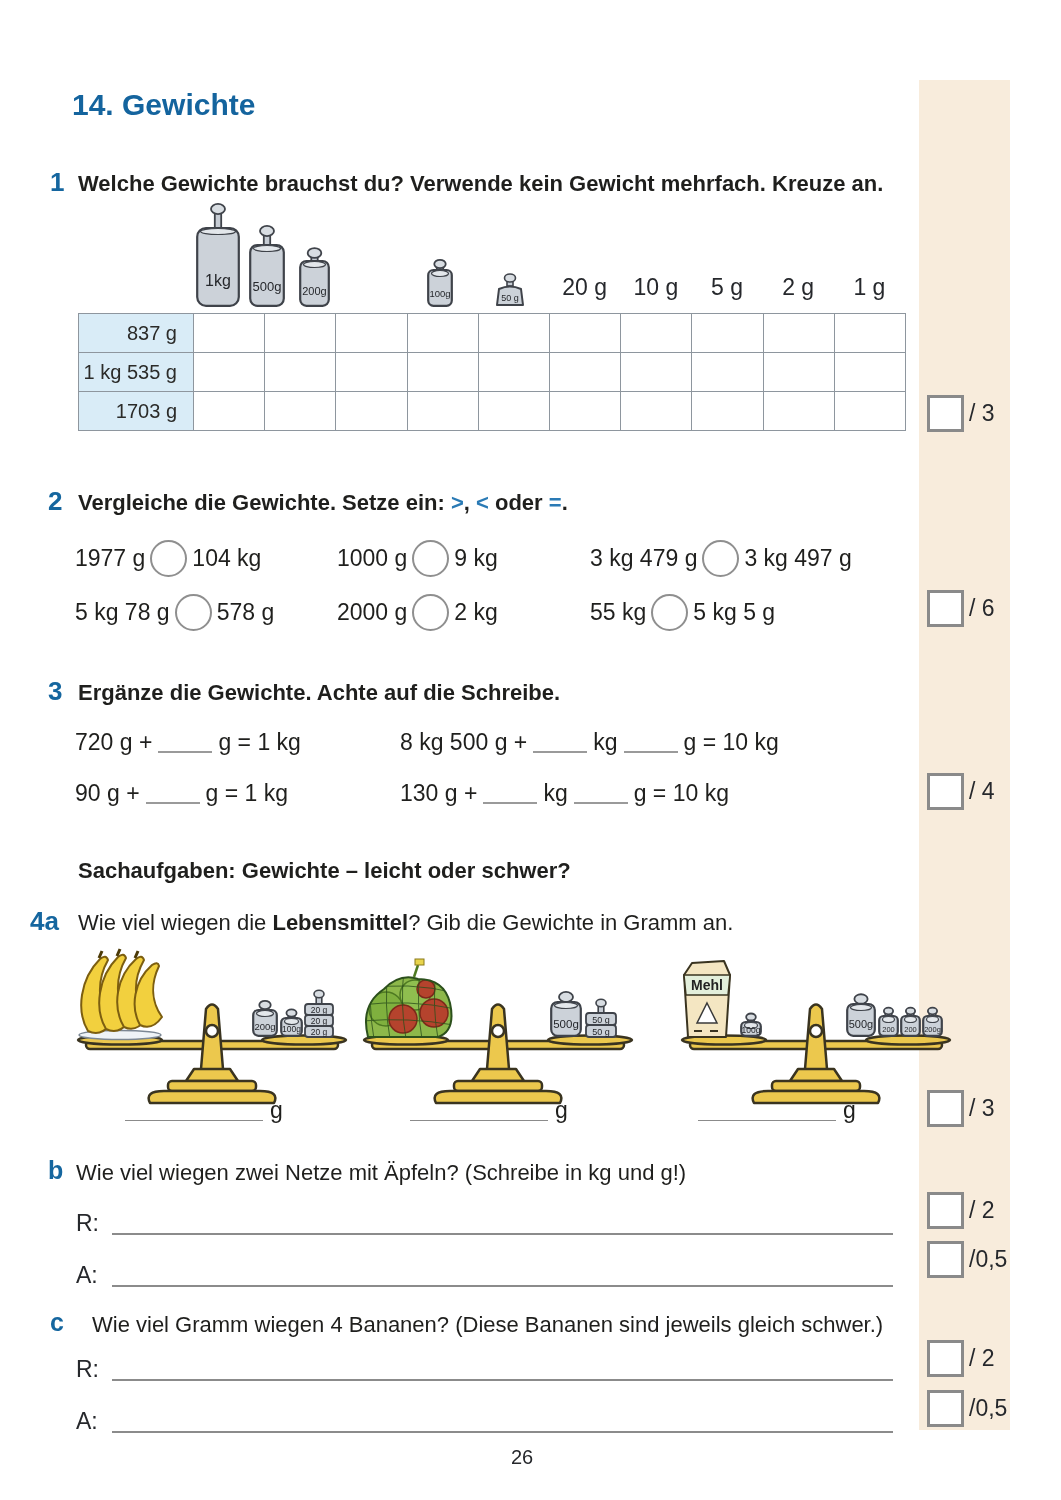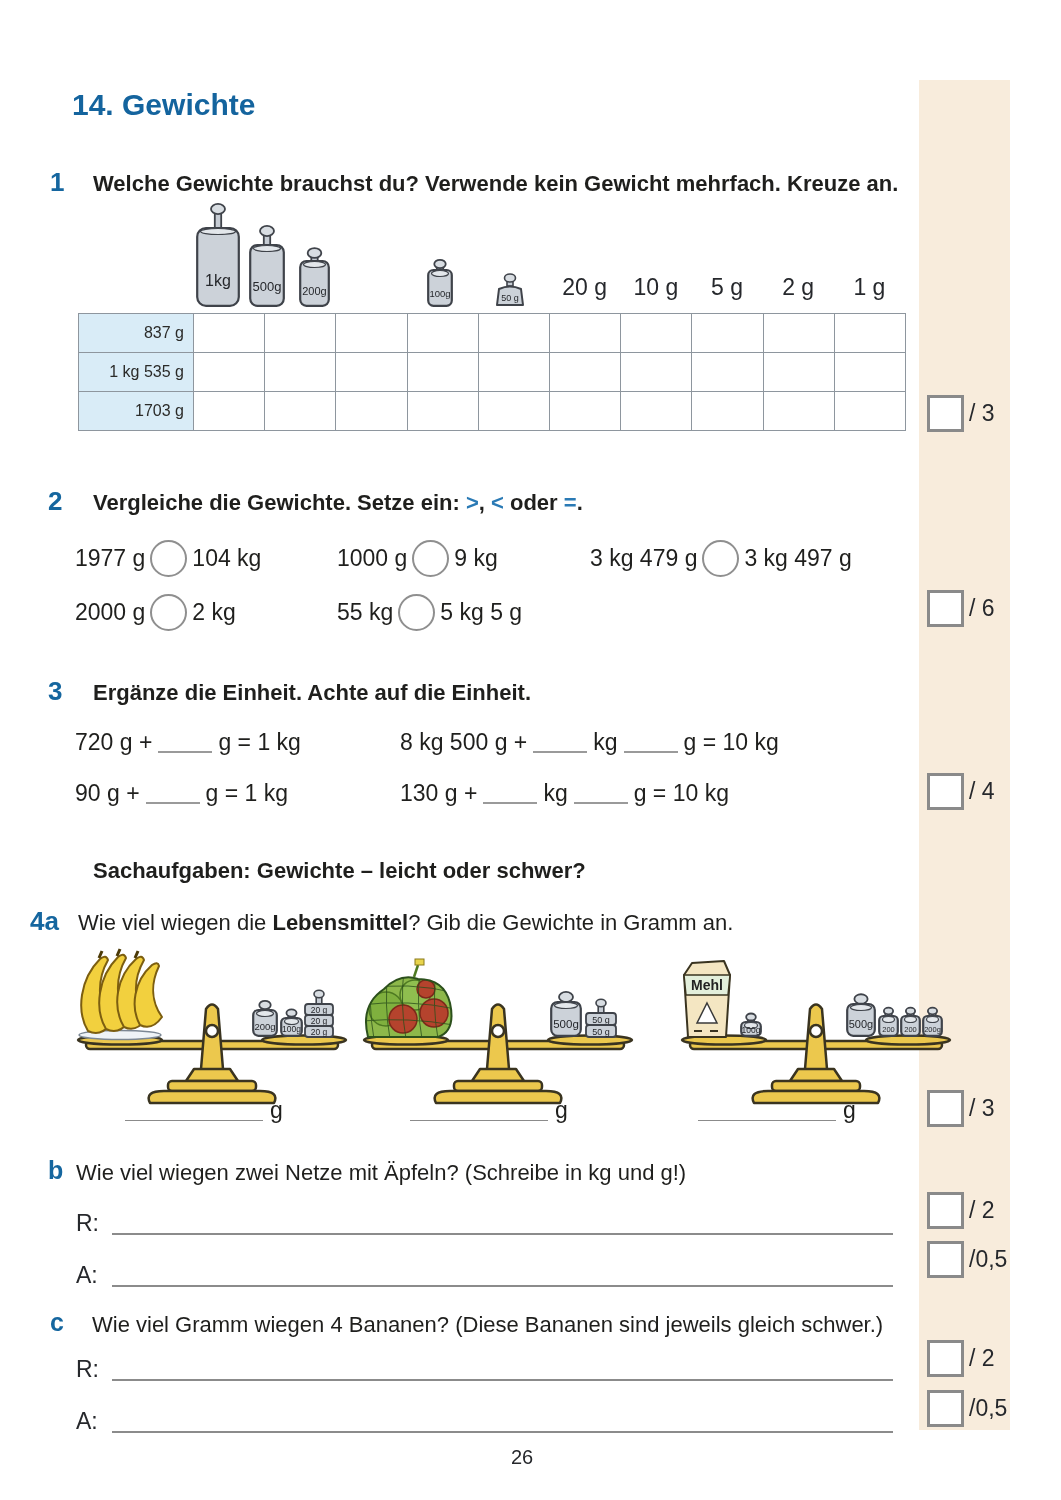--- a/index.html
+++ b/index.html
@@ -2,30 +2,30 @@
 <html><head>
 <meta charset="utf-8">
 <style>
   html,body{margin:0;padding:0;}
   body{width:1061px;height:1500px;position:relative;background:#ffffff;
        font-family:"Liberation Sans",sans-serif;color:#1f1f1d;overflow:hidden;}
   .abs{position:absolute;}
   .sidebar{position:absolute;left:919px;top:80px;width:91px;height:1350px;background:#f8ecdc;}
   .title{left:58px;top:74px;font-size:30px;font-weight:bold;color:#14649e;margin:14px;}
   .exnum{font-weight:bold;color:#15669f;font-size:26px;}
-  .prompt{font-size:22px;font-weight:bold;color:#1f1f1d;white-space:nowrap;margin-left:15px;}
+  .prompt{font-size:22px;font-weight:bold;color:#1f1f1d;white-space:nowrap;}
   .prompt-reg{font-size:22px;font-weight:normal;color:#1f1f1d;white-space:nowrap;}
   .blue{color:#2a7ab5;}
   .bold{font-weight:bold;}
   
   #ex1-table{left:78px;top:313px;display:grid;grid-template-columns:115px repeat(10,71.2px);
              grid-auto-rows:39px;border-top:1.6px solid #8e969e;border-left:1.6px solid #8e969e;}
   .tcell{border-right:1.6px solid #8e969e;border-bottom:1.6px solid #8e969e;background:#fff;}
   .tlabel{background:#d9ecf7;display:flex;align-items:center;justify-content:flex-end;
-          padding-right:9px;font-size:16px;color:#2b2b29;}
+          padding-right:16px;font-size:20px;color:#2b2b29;}
   .tw{position:absolute;top:274px;width:70px;text-align:center;font-size:23px;color:#26282c;}
   .wimg{position:absolute;}
   
   #ex2-pairs{left:75px;top:540px;width:840px;display:grid;grid-template-columns:262px 253px 1fr;row-gap:17px;}
   .pair{display:flex;align-items:center;font-size:23px;height:37px;white-space:nowrap;}
   .pair .lv{margin-right:5px;}
   .pair .rv{margin-left:5px;}
   .circle{width:33px;height:33px;border:2.5px solid #8f8f8f;border-radius:50%;flex:0 0 auto;background:#fff;}
   
   #ex3-eqs{left:75px;top:729px;width:840px;display:grid;grid-template-columns:325px 1fr;row-gap:16px;
@@ -155,33 +155,38 @@
       <span class="lv">1000 g</span>
       <span class="circle"></span>
       <span class="rv">9 kg</span>
     </div>
     <div class="pair">
       <span class="lv">3 kg 479 g</span>
       <span class="circle"></span>
       <span class="rv">3 kg 497 g</span>
     </div>
     <div class="pair">
+      <span class="lv">5 kg 78 g</span>
+      <span class="circle"></span>
+      <span class="rv">578 g</span>
+    </div>
+    <div class="pair">
       <span class="lv">2000 g</span>
       <span class="circle"></span>
       <span class="rv">2 kg</span>
     </div>
     <div class="pair">
       <span class="lv">55 kg</span>
       <span class="circle"></span>
       <span class="rv">5 kg 5 g</span>
     </div>
   </div>
 
 <span class="exnum abs" style="left:48px;top:676px;">3</span>
-<div class="prompt abs" style="left:78px;top:680px;">Ergänze die Einheit. Achte auf die Einheit.</div>
+<div class="prompt abs" style="left:78px;top:680px;">Ergänze die Gewichte. Achte auf die Schreibe.</div>
 <div id="ex3-eqs" class="abs">
     <div class="eq"><span>720 g +</span><span class="blank"></span><span>g = 1 kg</span></div>
     <div class="eq"><span>8 kg 500 g +</span><span class="blank"></span><span>kg</span><span class="blank"></span><span>g = 10 kg</span></div>
     <div class="eq"><span>90 g +</span><span class="blank"></span><span>g = 1 kg</span></div>
     <div class="eq"><span>130 g +</span><span class="blank"></span><span>kg</span><span class="blank"></span><span>g = 10 kg</span></div>
   </div>
 
 <div class="prompt abs" style="left:78px;top:858px;">Sachaufgaben: Gewichte – leicht oder schwer?</div>
 
 <span class="exnum abs" style="left:30px;top:906px;">4a</span>

